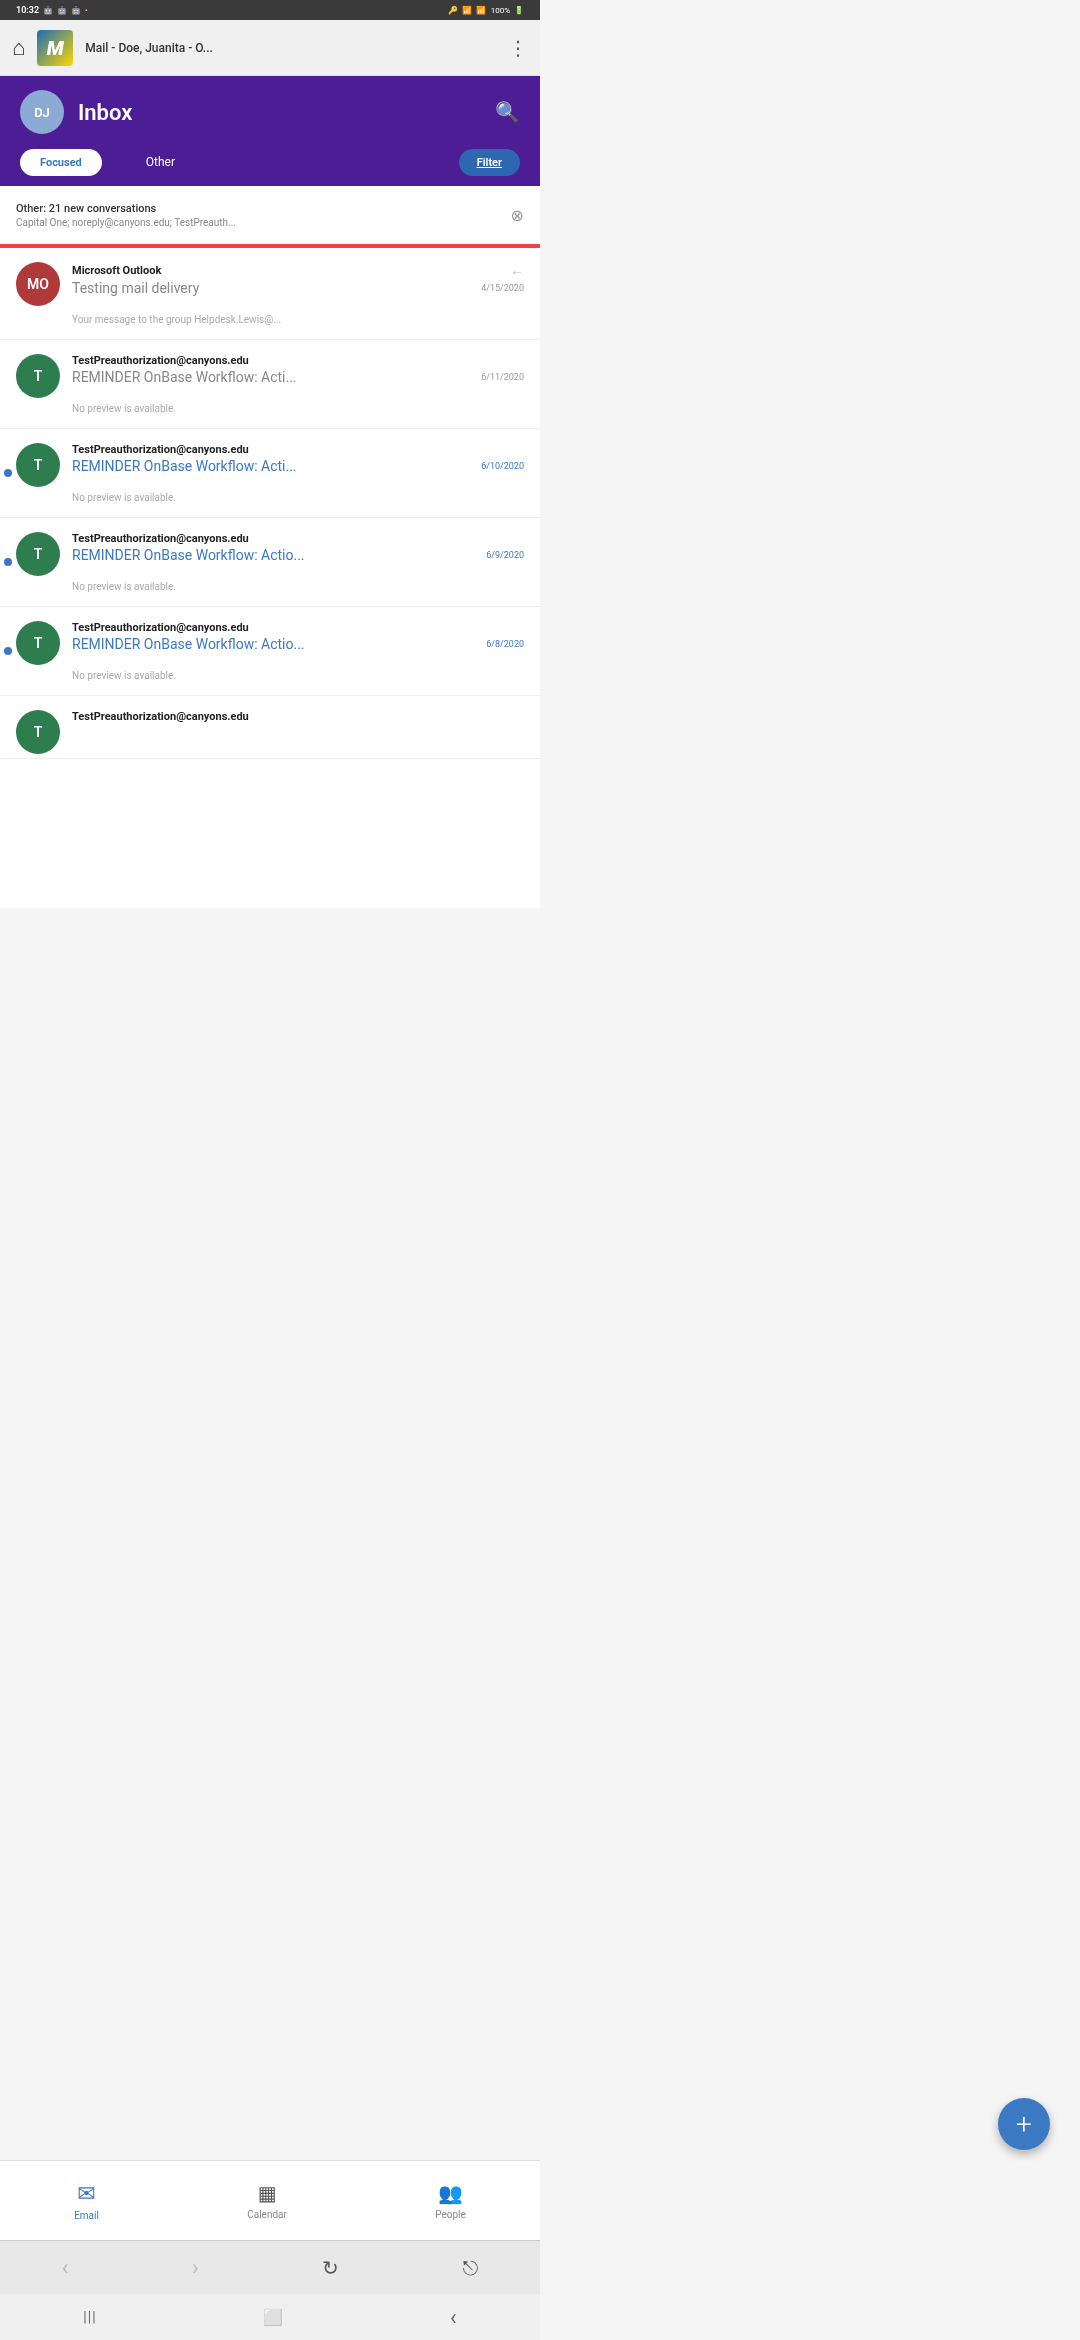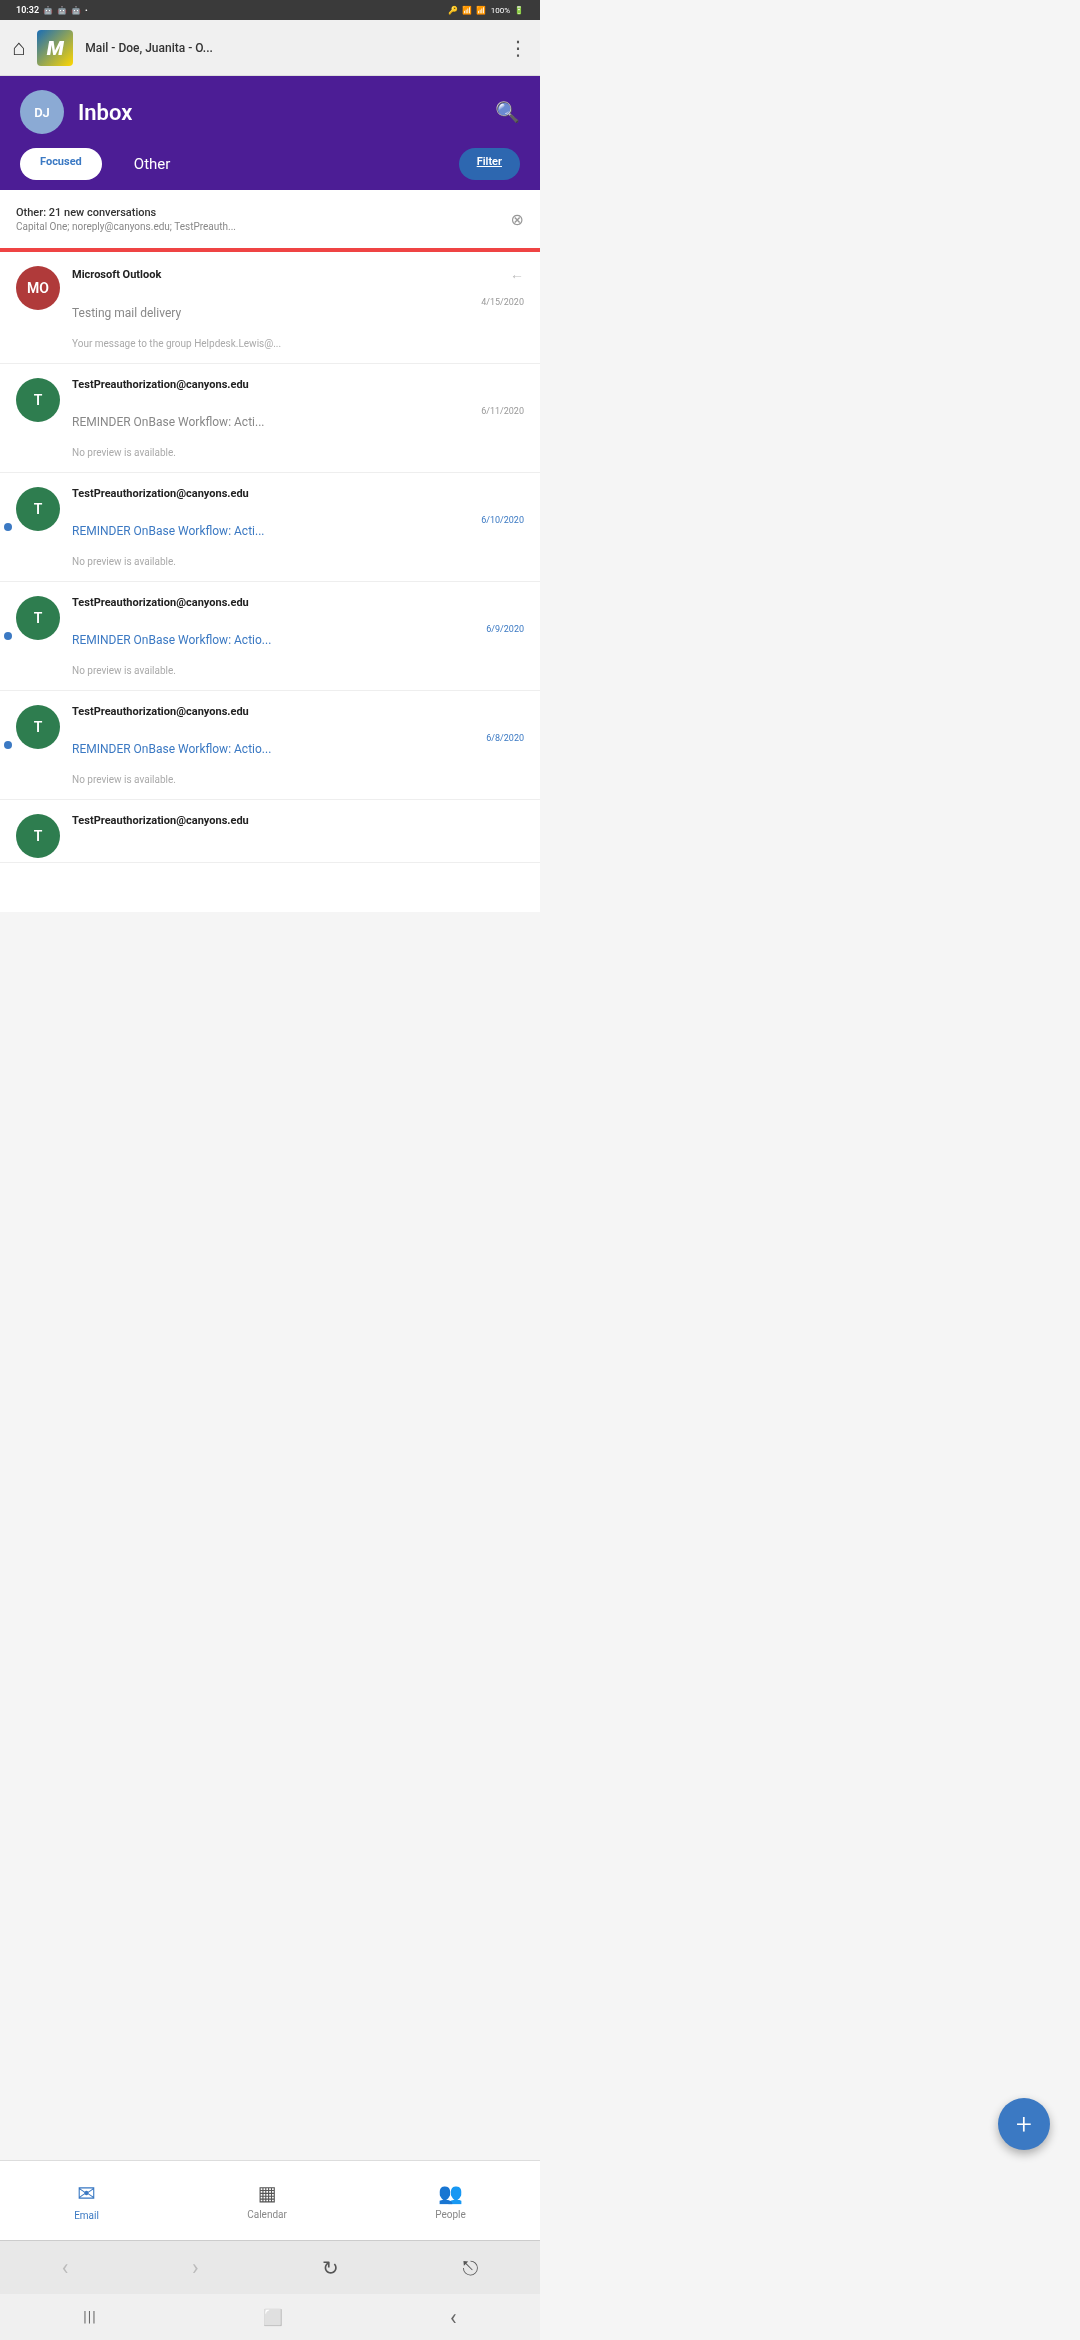--- a/index.html
+++ b/index.html
@@ -103,37 +103,38 @@
       font-weight: 600;
     }
     .search-icon-btn {
       color: white;
       font-size: 20px;
     }
 
     
     .tabs-row {
       display: flex;
-      gap: 12px;
+      align-items: center;
+      gap: 24px;
       padding-bottom: 10px;
     }
     .tab-focused {
       background: white;
       border-radius: 20px;
       padding: 7px 20px;
       color: #3b79c3;
       font-weight: 700;
       font-size: 11px;
     }
     .tab-other {
       background: transparent;
       border-radius: 20px;
       padding: 7px 20px;
       color: white;
-      font-size: 15px;
+      font-size: 12px;
     }
     .filter-btn {
       margin-left: auto;
       background: #2d67b0;
       border-radius: 20px;
       padding: 7px 18px;
       color: white;
       font-weight: 600;
       font-size: 11px;
       text-decoration: underline;
@@ -194,27 +195,26 @@
       font-size: 11px;
       color: #222;
     }
     .email-subject-row {
       display: flex;
       justify-content: space-between;
       align-items: center;
       margin-top: 2px;
     }
     .email-subject {
-      font-size: 12px;
+      font-size: 14px;
       color: #888;
       flex: 1;
       white-space: nowrap;
       overflow: hidden;
       text-overflow: ellipsis;
-      margin-top: 22px;
     }
     .email-subject.blue { color: #3b79c3; }
     .email-date {
       font-size: 9px;
       color: #999;
       margin-left: 8px;
       white-space: nowrap;
     }
     .email-date.blue { color: #3b79c3; }
     .email-preview {

